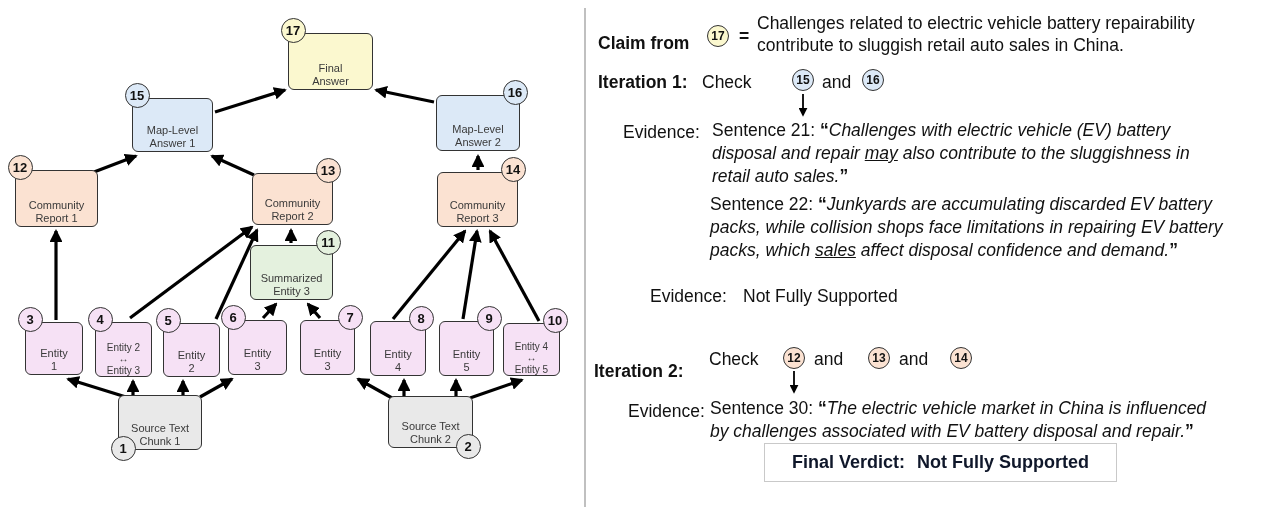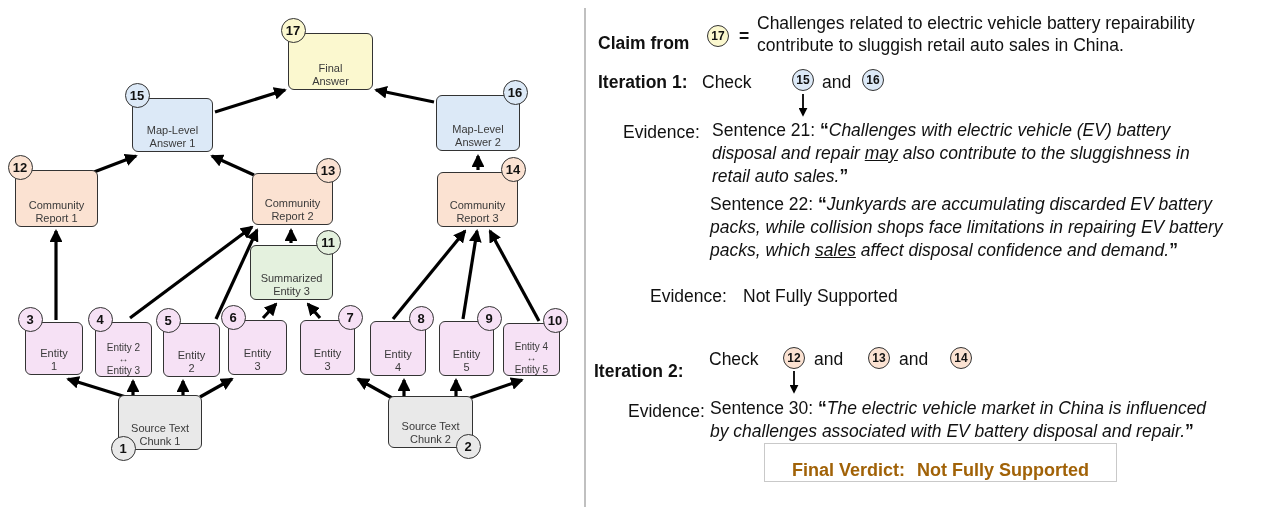--- a/index.html
+++ b/index.html
@@ -33,22 +33,22 @@
   .mini-badge{position:absolute;width:22px;height:22px;border-radius:50%;
               border:1.4px solid #333;box-sizing:border-box;
               display:flex;align-items:center;justify-content:center;
               font-size:12px;font-weight:700;color:#111;}
   .sent{line-height:23px;}
   .sg-p{font-style:normal;}
   .sg-i{font-style:italic;}
   .sg-iu{font-style:italic;text-decoration:underline;}
   .sg-bq{font-weight:700;}
   .final-box{position:absolute;border:1.6px solid var(--c-box_border,#C9C9C9);
-             background:#fff;display:flex;align-items:flex-end;justify-content:center;
-             font-size:18px;font-weight:700;color:#a16207;box-sizing:border-box;}
+             background:#fff;display:flex;align-items:center;justify-content:center;
+             font-size:18px;font-weight:700;color:#0f172a;box-sizing:border-box;}
   .final-box .gap{display:inline-block;width:12px;}
   .down-arrow{position:absolute;}
 </style>
 </head>
 <body>
 
 <div class="stage">
 
   <div class="diagram">
     <svg id="edge-svg" width="584" height="515" viewBox="0 0 584 515">

